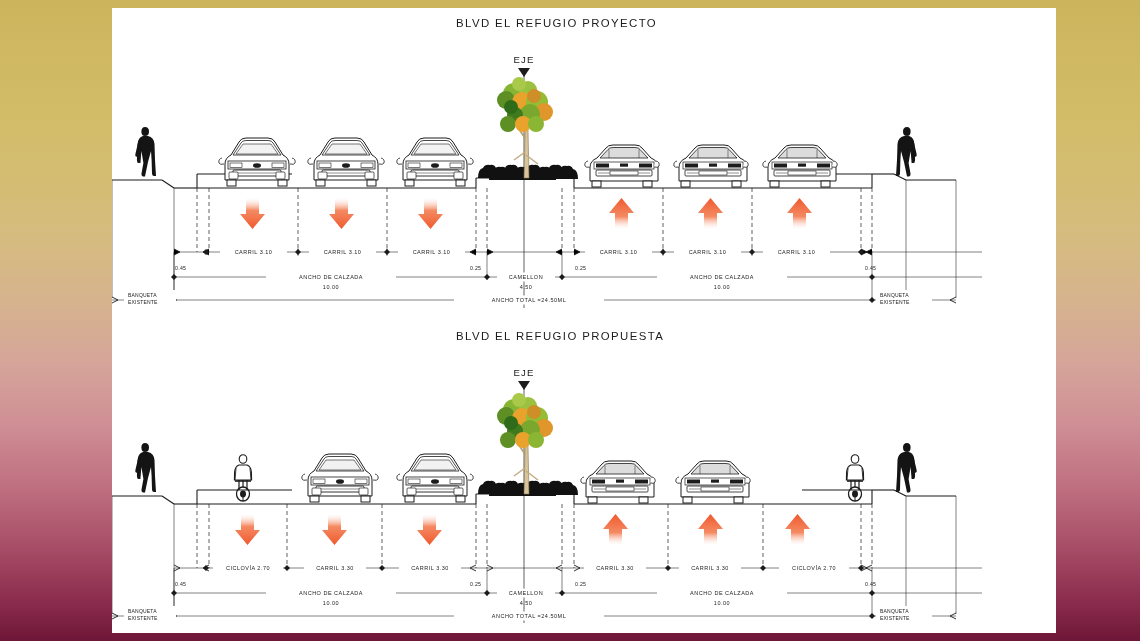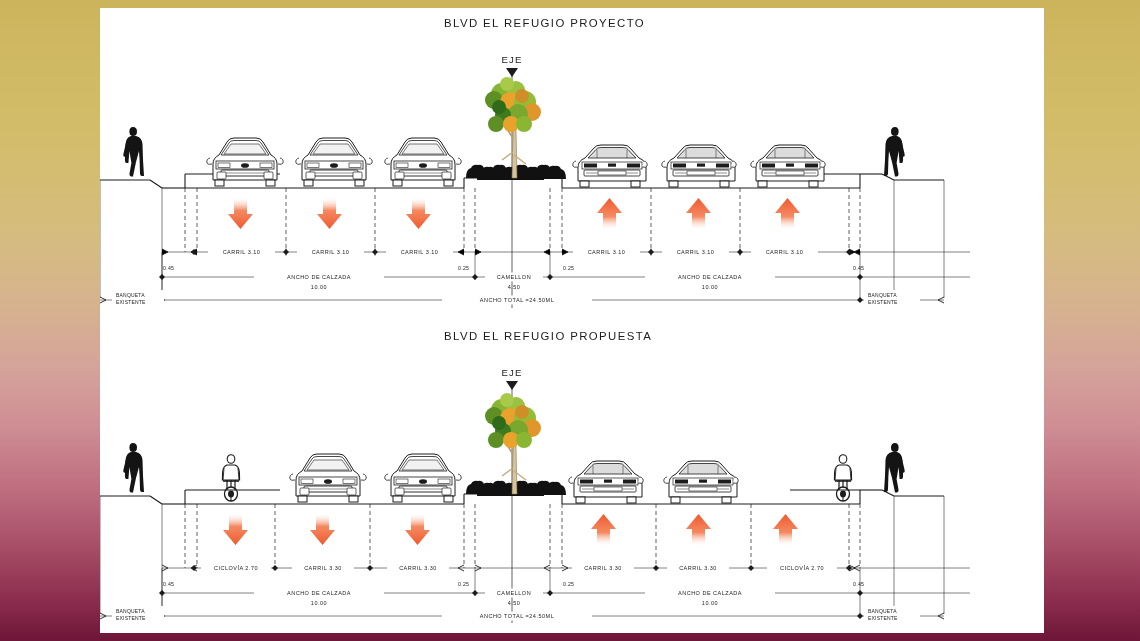--- a/index.html
+++ b/index.html
@@ -7,21 +7,21 @@
     width:1140px;height:641px;overflow:hidden;
     font-family:"Liberation Sans", sans-serif;
     background:linear-gradient(180deg,
       #cbb45c 0%, #cfb861 8%, #d2bc68 18%, #d4bd72 28%,
       #d6bb81 38%, #d6b28f 48%, #d5a49a 57%,
       #cf8f95 66%, #bf6f80 76%, #a84f68 85%,
       #8e2f50 93%, #6e1637 100%);
   }
   .stage{position:relative;width:1140px;height:641px;}
   .sheet{
-    position:absolute;left:100px;top:8px;width:944px;height:625px;
+    position:absolute;left:112px;top:8px;width:944px;height:625px;
     background:#ffffff;
   }
   svg{display:block;}
   text{font-family:"Liberation Sans", sans-serif; fill:#1c1c1c;}
   .ttl{font-size:11.4px;letter-spacing:1.4px;}
   .eje{font-size:9.6px;letter-spacing:1.1px;}
   .dim{font-size:5.5px;letter-spacing:0.5px;}
   .dimsm{font-size:5.2px;letter-spacing:0.3px;}
   .note{font-size:5.0px;letter-spacing:0.2px;}
   .ln{stroke:#1c1c1c;fill:none;}

